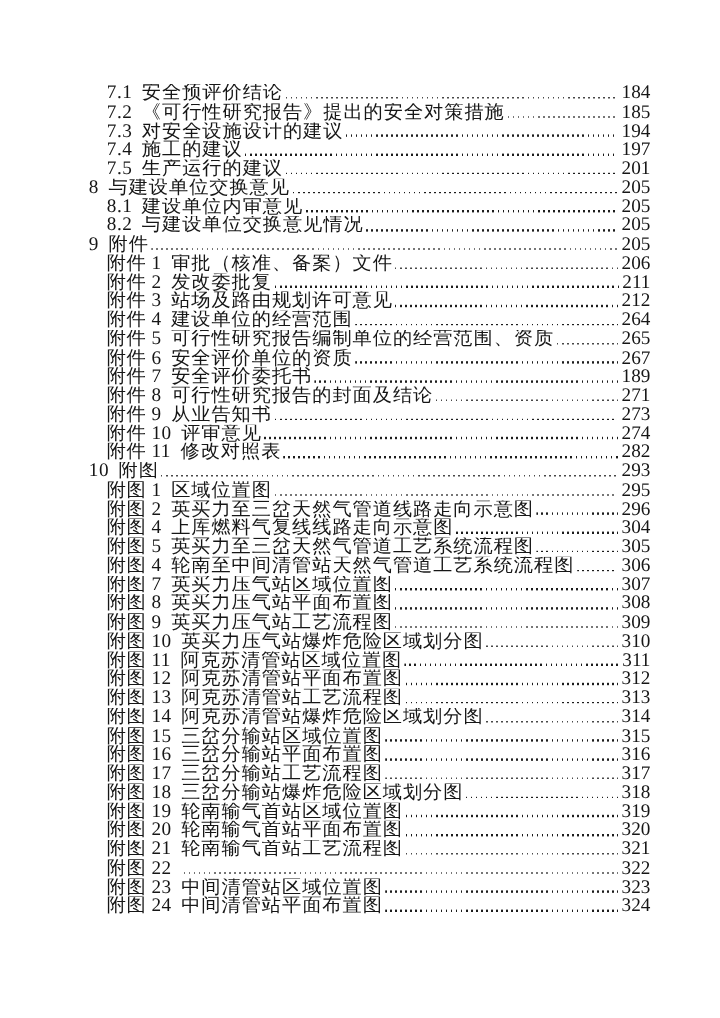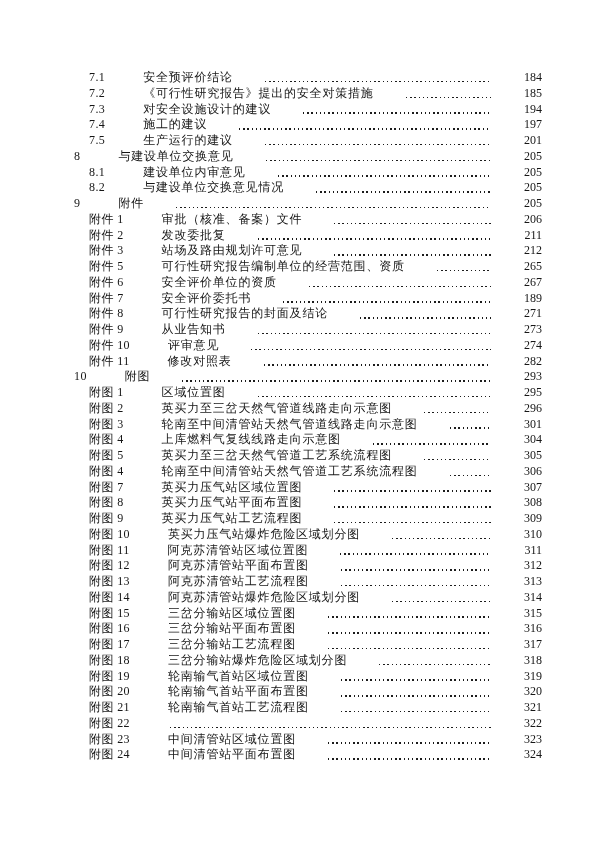--- a/index.html
+++ b/index.html
@@ -19,25 +19,24 @@
   .toc {
     position: absolute;
     top: 70px;
     left: 0;
     right: 0;
   }
   .toc-row {
     display: flex;
     height: 15.75px;
     line-height: 15.75px;
-    font-size: 12px;
+    font-size: 16px;
     padding-right: 58px;
     white-space: nowrap;
     overflow: hidden;
-    gap: 30px;
   }
   .toc-row.level-1 { padding-left: 74px; }
   .toc-row.level-2 { padding-left: 89px; }
   .toc-num {
     margin-right: 8px;
     flex: 0 0 auto;
     letter-spacing: 0.4px;
   }
   .toc-title {
     flex: 0 0 auto;
@@ -127,20 +126,26 @@
         <span class="dots"></span>
         <span class="toc-page">211</span>
       </div>
       <div class="toc-row level-2">
         <span class="toc-num">附件 3</span>
         <span class="toc-title">站场及路由规划许可意见</span>
         <span class="dots"></span>
         <span class="toc-page">212</span>
       </div>
       <div class="toc-row level-2">
+        <span class="toc-num">附件 4</span>
+        <span class="toc-title">建设单位的经营范围</span>
+        <span class="dots"></span>
+        <span class="toc-page">264</span>
+      </div>
+      <div class="toc-row level-2">
         <span class="toc-num">附件 5</span>
         <span class="toc-title">可行性研究报告编制单位的经营范围、资质</span>
         <span class="dots"></span>
         <span class="toc-page">265</span>
       </div>
       <div class="toc-row level-2">
         <span class="toc-num">附件 6</span>
         <span class="toc-title">安全评价单位的资质</span>
         <span class="dots"></span>
         <span class="toc-page">267</span>
@@ -185,26 +190,20 @@
         <span class="toc-num">附图 1</span>
         <span class="toc-title">区域位置图</span>
         <span class="dots"></span>
         <span class="toc-page">295</span>
       </div>
       <div class="toc-row level-2">
         <span class="toc-num">附图 2</span>
         <span class="toc-title">英买力至三岔天然气管道线路走向示意图</span>
         <span class="dots"></span>
         <span class="toc-page">296</span>
-      </div>
-      <div class="toc-row level-2">
-        <span class="toc-num">附图 3</span>
-        <span class="toc-title">轮南至中间清管站天然气管道线路走向示意图</span>
-        <span class="dots"></span>
-        <span class="toc-page">301</span>
       </div>
       <div class="toc-row level-2">
         <span class="toc-num">附图 4</span>
         <span class="toc-title">上库燃料气复线线路走向示意图</span>
         <span class="dots"></span>
         <span class="toc-page">304</span>
       </div>
       <div class="toc-row level-2">
         <span class="toc-num">附图 5</span>
         <span class="toc-title">英买力至三岔天然气管道工艺系统流程图</span>

